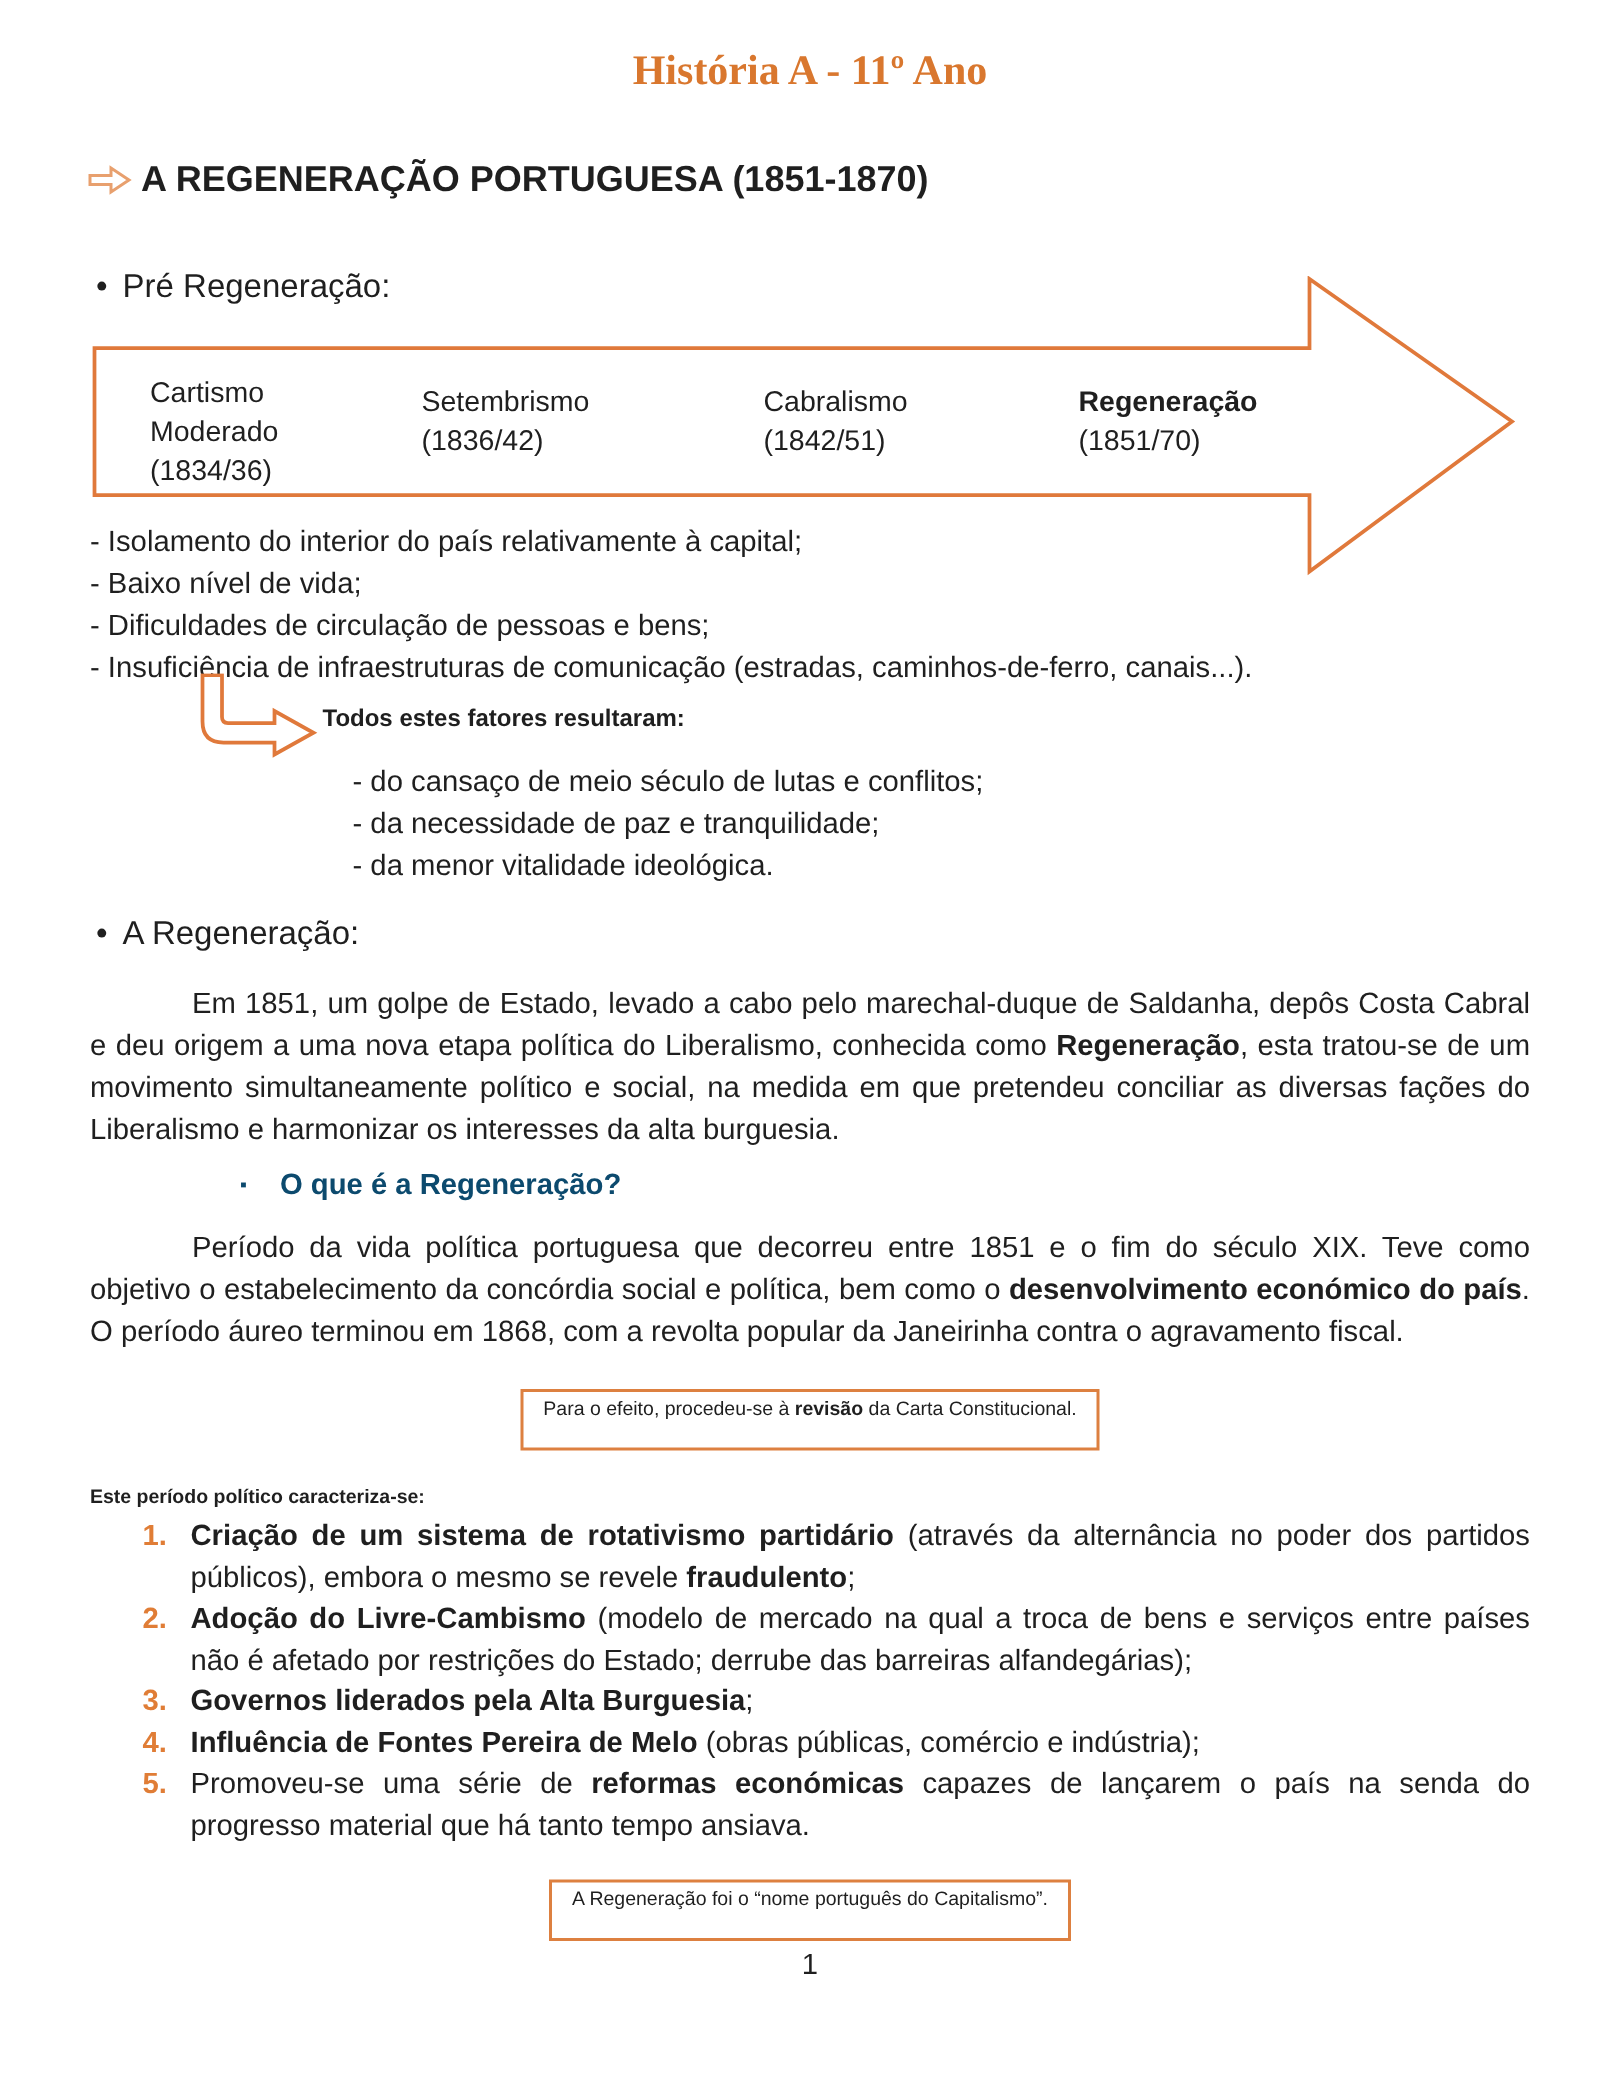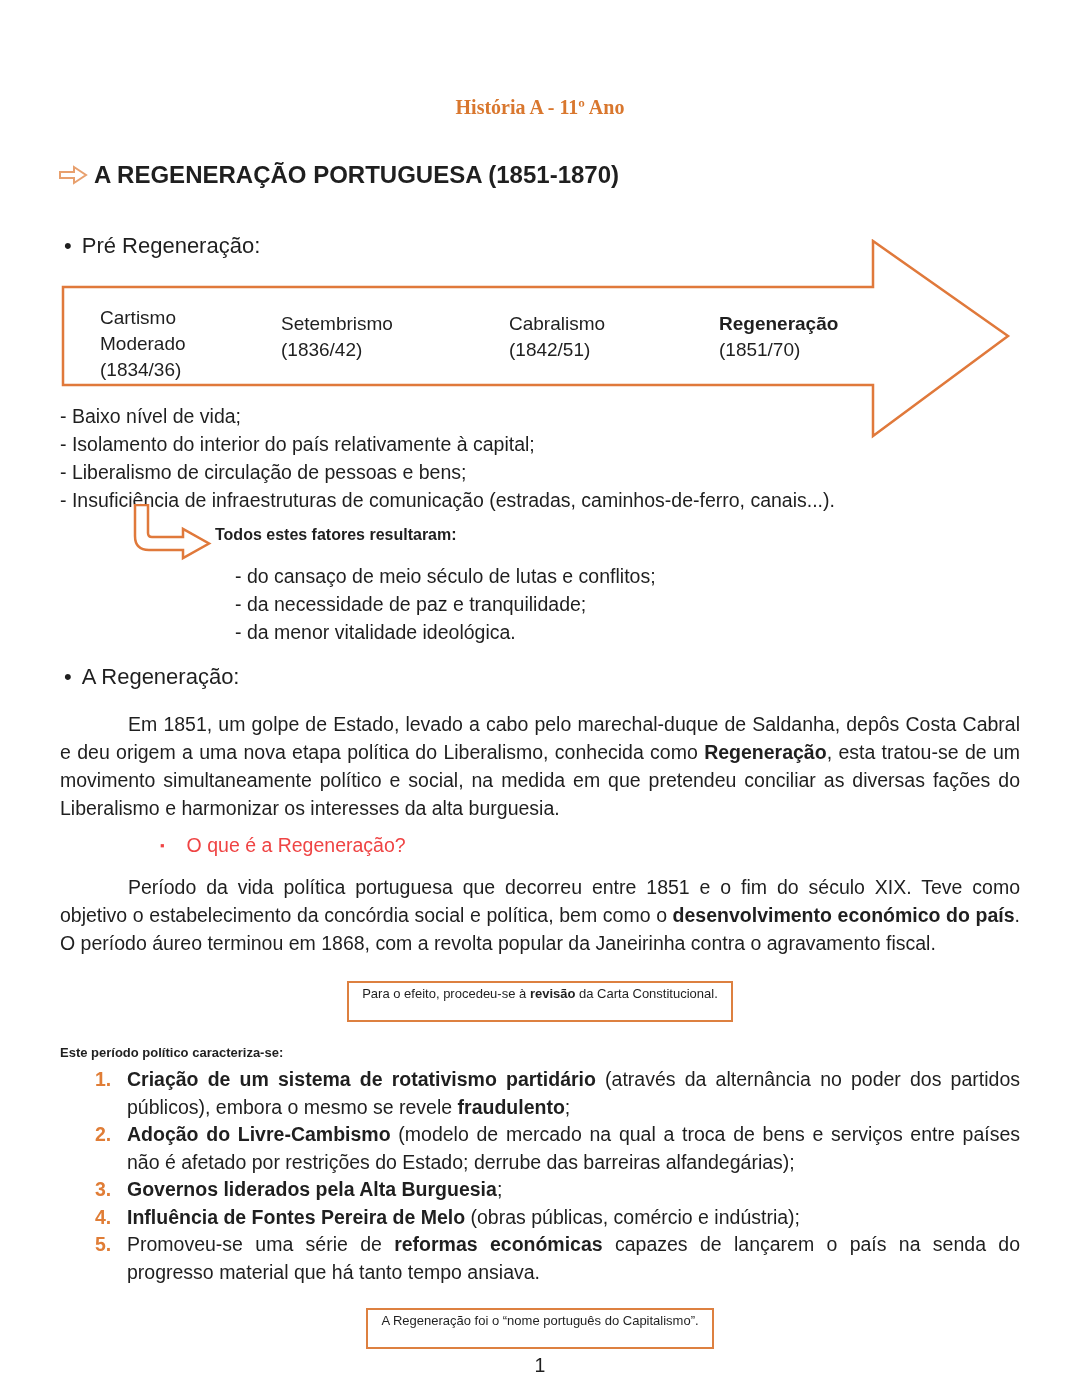--- a/index.html
+++ b/index.html
@@ -8,25 +8,25 @@
     background:#ffffff;
     font-family:"Liberation Sans",sans-serif;
     color:#1f1f1f;
     position:relative;
     overflow:hidden;
   }
   .page{position:relative;width:1080px;height:1397px;}
 
   
   .doc-title{
-    margin-top:96px;
+    margin-top:32px;
     text-align:center;
     font-family:"Liberation Serif",serif;
     font-weight:bold;
-    font-size:20px;
+    font-size:28px;
     color:#d9772e;
   }
 
   
   .main-heading{
     margin:42px 60px 0 58px;
     font-size:24px;
     font-weight:bold;
     display:flex;
     align-items:center;
@@ -92,22 +92,22 @@
     line-height:28px;
     text-align:justify;
     text-indent:68px;
   }
   .para.p2{margin-top:16px;}
 
   
   .question-line{
     margin:12px 60px 0 160px;
     font-size:19.5px;
-    font-weight:normal;
-    color:#ef4444;
+    font-weight:bold;
+    color:#0c4a6e;
   }
   .question-line .sq{
     display:inline-block;
     font-size:13px;
     vertical-align:2px;
     margin-right:22px;
   }
 
   
   .callout{
@@ -182,23 +182,23 @@
       <span>Cabralismo</span><br>
       <span>(1842/51)</span>
     </div>
     <div class="tl-item" style="left:719px;top:52px;">
       <span class="bold">Regeneração</span><br>
       <span>(1851/70)</span>
     </div>
   </div>
 
   <ul class="dash-list">
+    <li>- Isolamento do interior do país relativamente à capital;</li>
     <li>- Baixo nível de vida;</li>
-    <li>- Isolamento do interior do país relativamente à capital;</li>
-    <li>- Liberalismo de circulação de pessoas e bens;</li>
+    <li>- Dificuldades de circulação de pessoas e bens;</li>
     <li>- Insuficiência de infraestruturas de comunicação (estradas, caminhos-de-ferro, canais...).</li>
   </ul>
 
   <div class="factors">
     <svg width="82" height="58" viewBox="0 0 82 58">
       <path d="M4,1 L4,32 Q4,46 18,46 L52,46 L52,54 L78,39.5 L52,25 L52,33 L21,33 Q17,33 17,29 L17,1 Z" fill="#ffffff" stroke="#e0793b" stroke-width="2.5" stroke-linejoin="miter"></path>
     </svg>
     <div class="factors-title">Todos estes fatores resultaram:</div>
     <ul class="factors-list">
       <li>- do cansaço de meio século de lutas e conflitos;</li>

